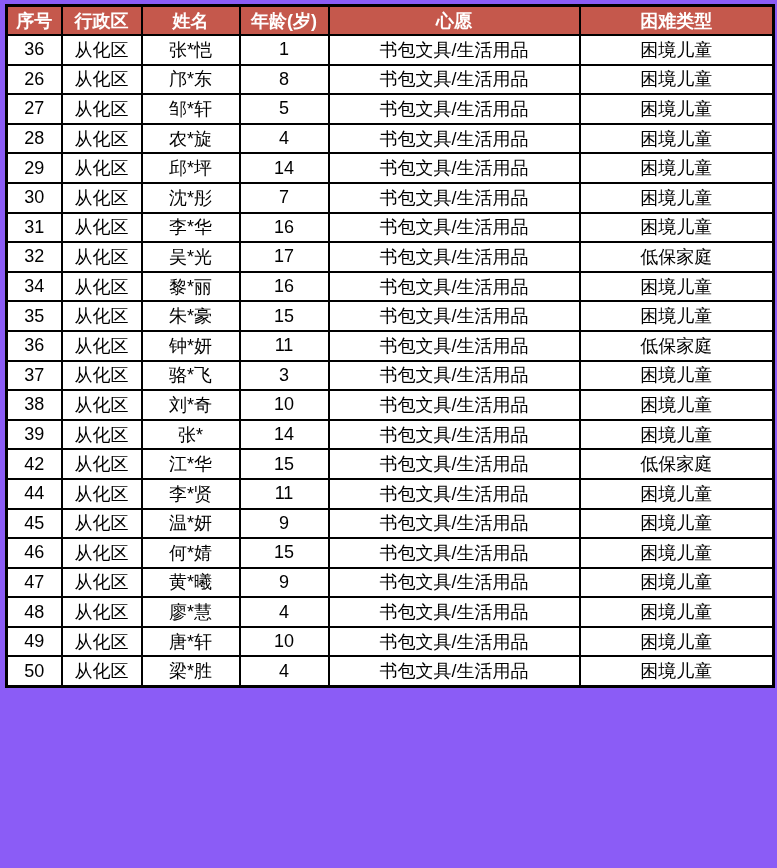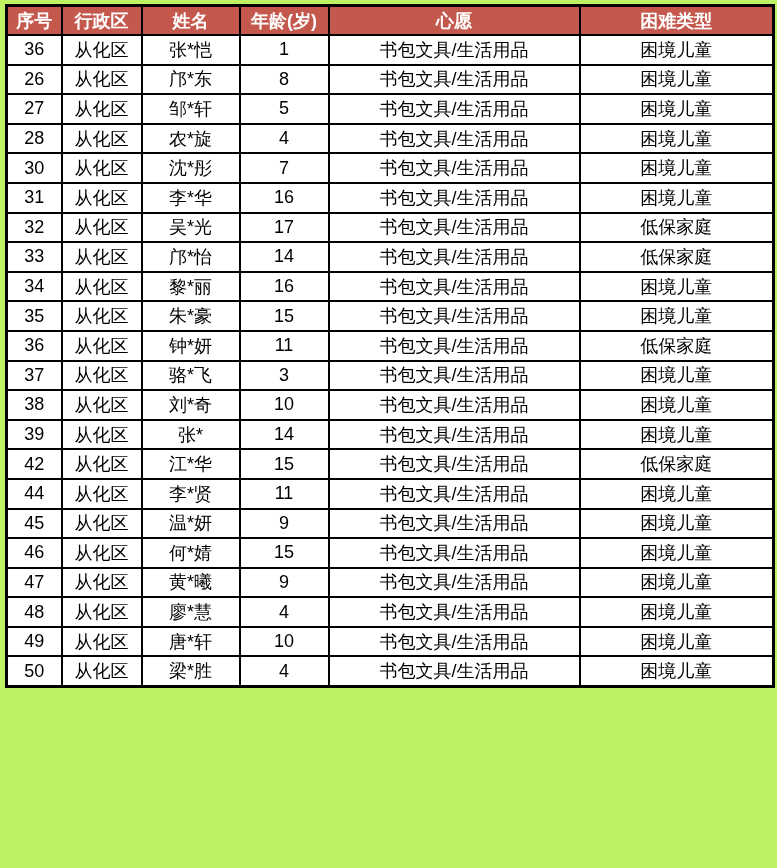--- a/index.html
+++ b/index.html
@@ -6,21 +6,21 @@
     margin: 0;
     padding: 0;
     background: #ffffff;
     font-family: "Liberation Sans", "DejaVu Sans", sans-serif;
   }
   .page {
     width: 777px;
     height: 868px;
     box-sizing: border-box;
     padding: 4px 5px;
-    background: #bef264;
+    background: #8b5cf6;
     overflow: hidden;
   }
   table.wish-table {
     border-collapse: collapse;
     table-layout: fixed;
     width: 767px;
     border: 3px solid #000000;
   }
   table.wish-table col:nth-child(1) { width: 55px; }
   table.wish-table col:nth-child(2) { width: 80px; }
@@ -101,48 +101,48 @@
         </tr>
         <tr>
           <td>28</td>
           <td>从化区</td>
           <td>农*旋</td>
           <td>4</td>
           <td>书包文具/生活用品</td>
           <td>困境儿童</td>
         </tr>
         <tr>
+          <td>29</td>
+          <td>从化区</td>
+          <td>邱*坪</td>
+          <td>14</td>
+          <td>书包文具/生活用品</td>
+          <td>困境儿童</td>
+        </tr>
+        <tr>
           <td>30</td>
           <td>从化区</td>
           <td>沈*彤</td>
           <td>7</td>
           <td>书包文具/生活用品</td>
           <td>困境儿童</td>
         </tr>
         <tr>
           <td>31</td>
           <td>从化区</td>
           <td>李*华</td>
           <td>16</td>
           <td>书包文具/生活用品</td>
           <td>困境儿童</td>
         </tr>
         <tr>
           <td>32</td>
           <td>从化区</td>
           <td>吴*光</td>
           <td>17</td>
-          <td>书包文具/生活用品</td>
-          <td>低保家庭</td>
-        </tr>
-        <tr>
-          <td>33</td>
-          <td>从化区</td>
-          <td>邝*怡</td>
-          <td>14</td>
           <td>书包文具/生活用品</td>
           <td>低保家庭</td>
         </tr>
         <tr>
           <td>34</td>
           <td>从化区</td>
           <td>黎*丽</td>
           <td>16</td>
           <td>书包文具/生活用品</td>
           <td>困境儿童</td>

